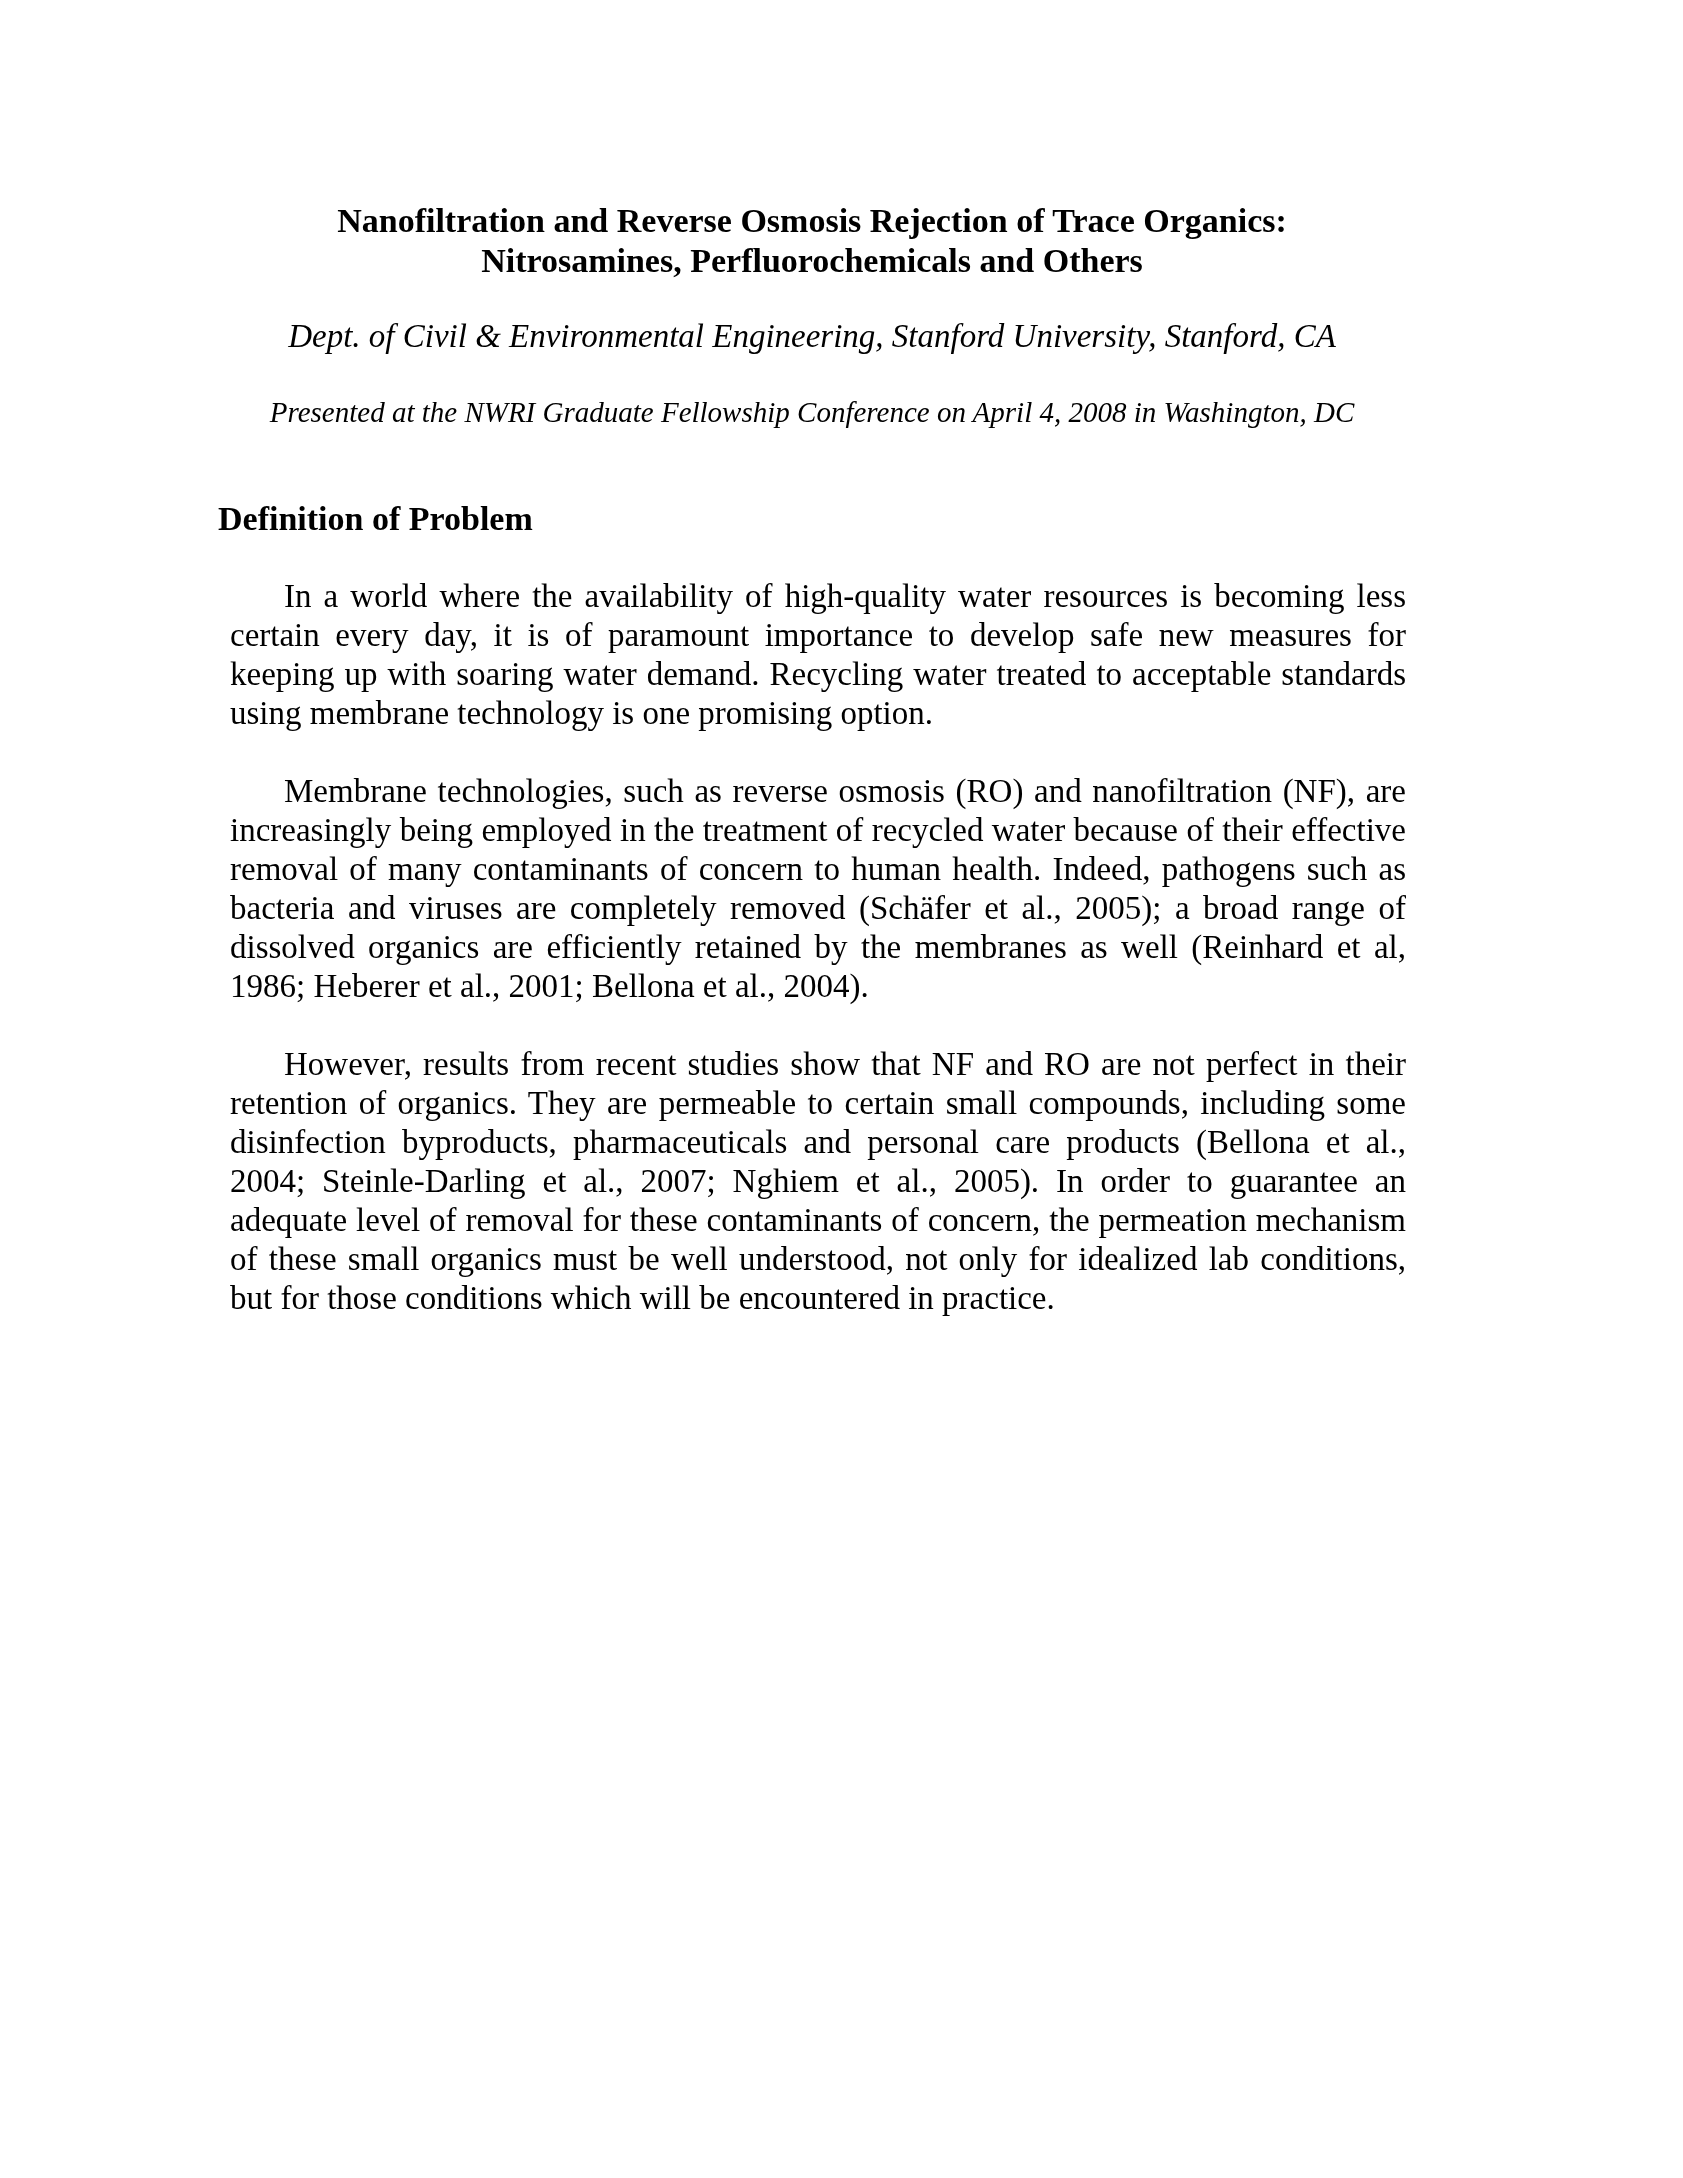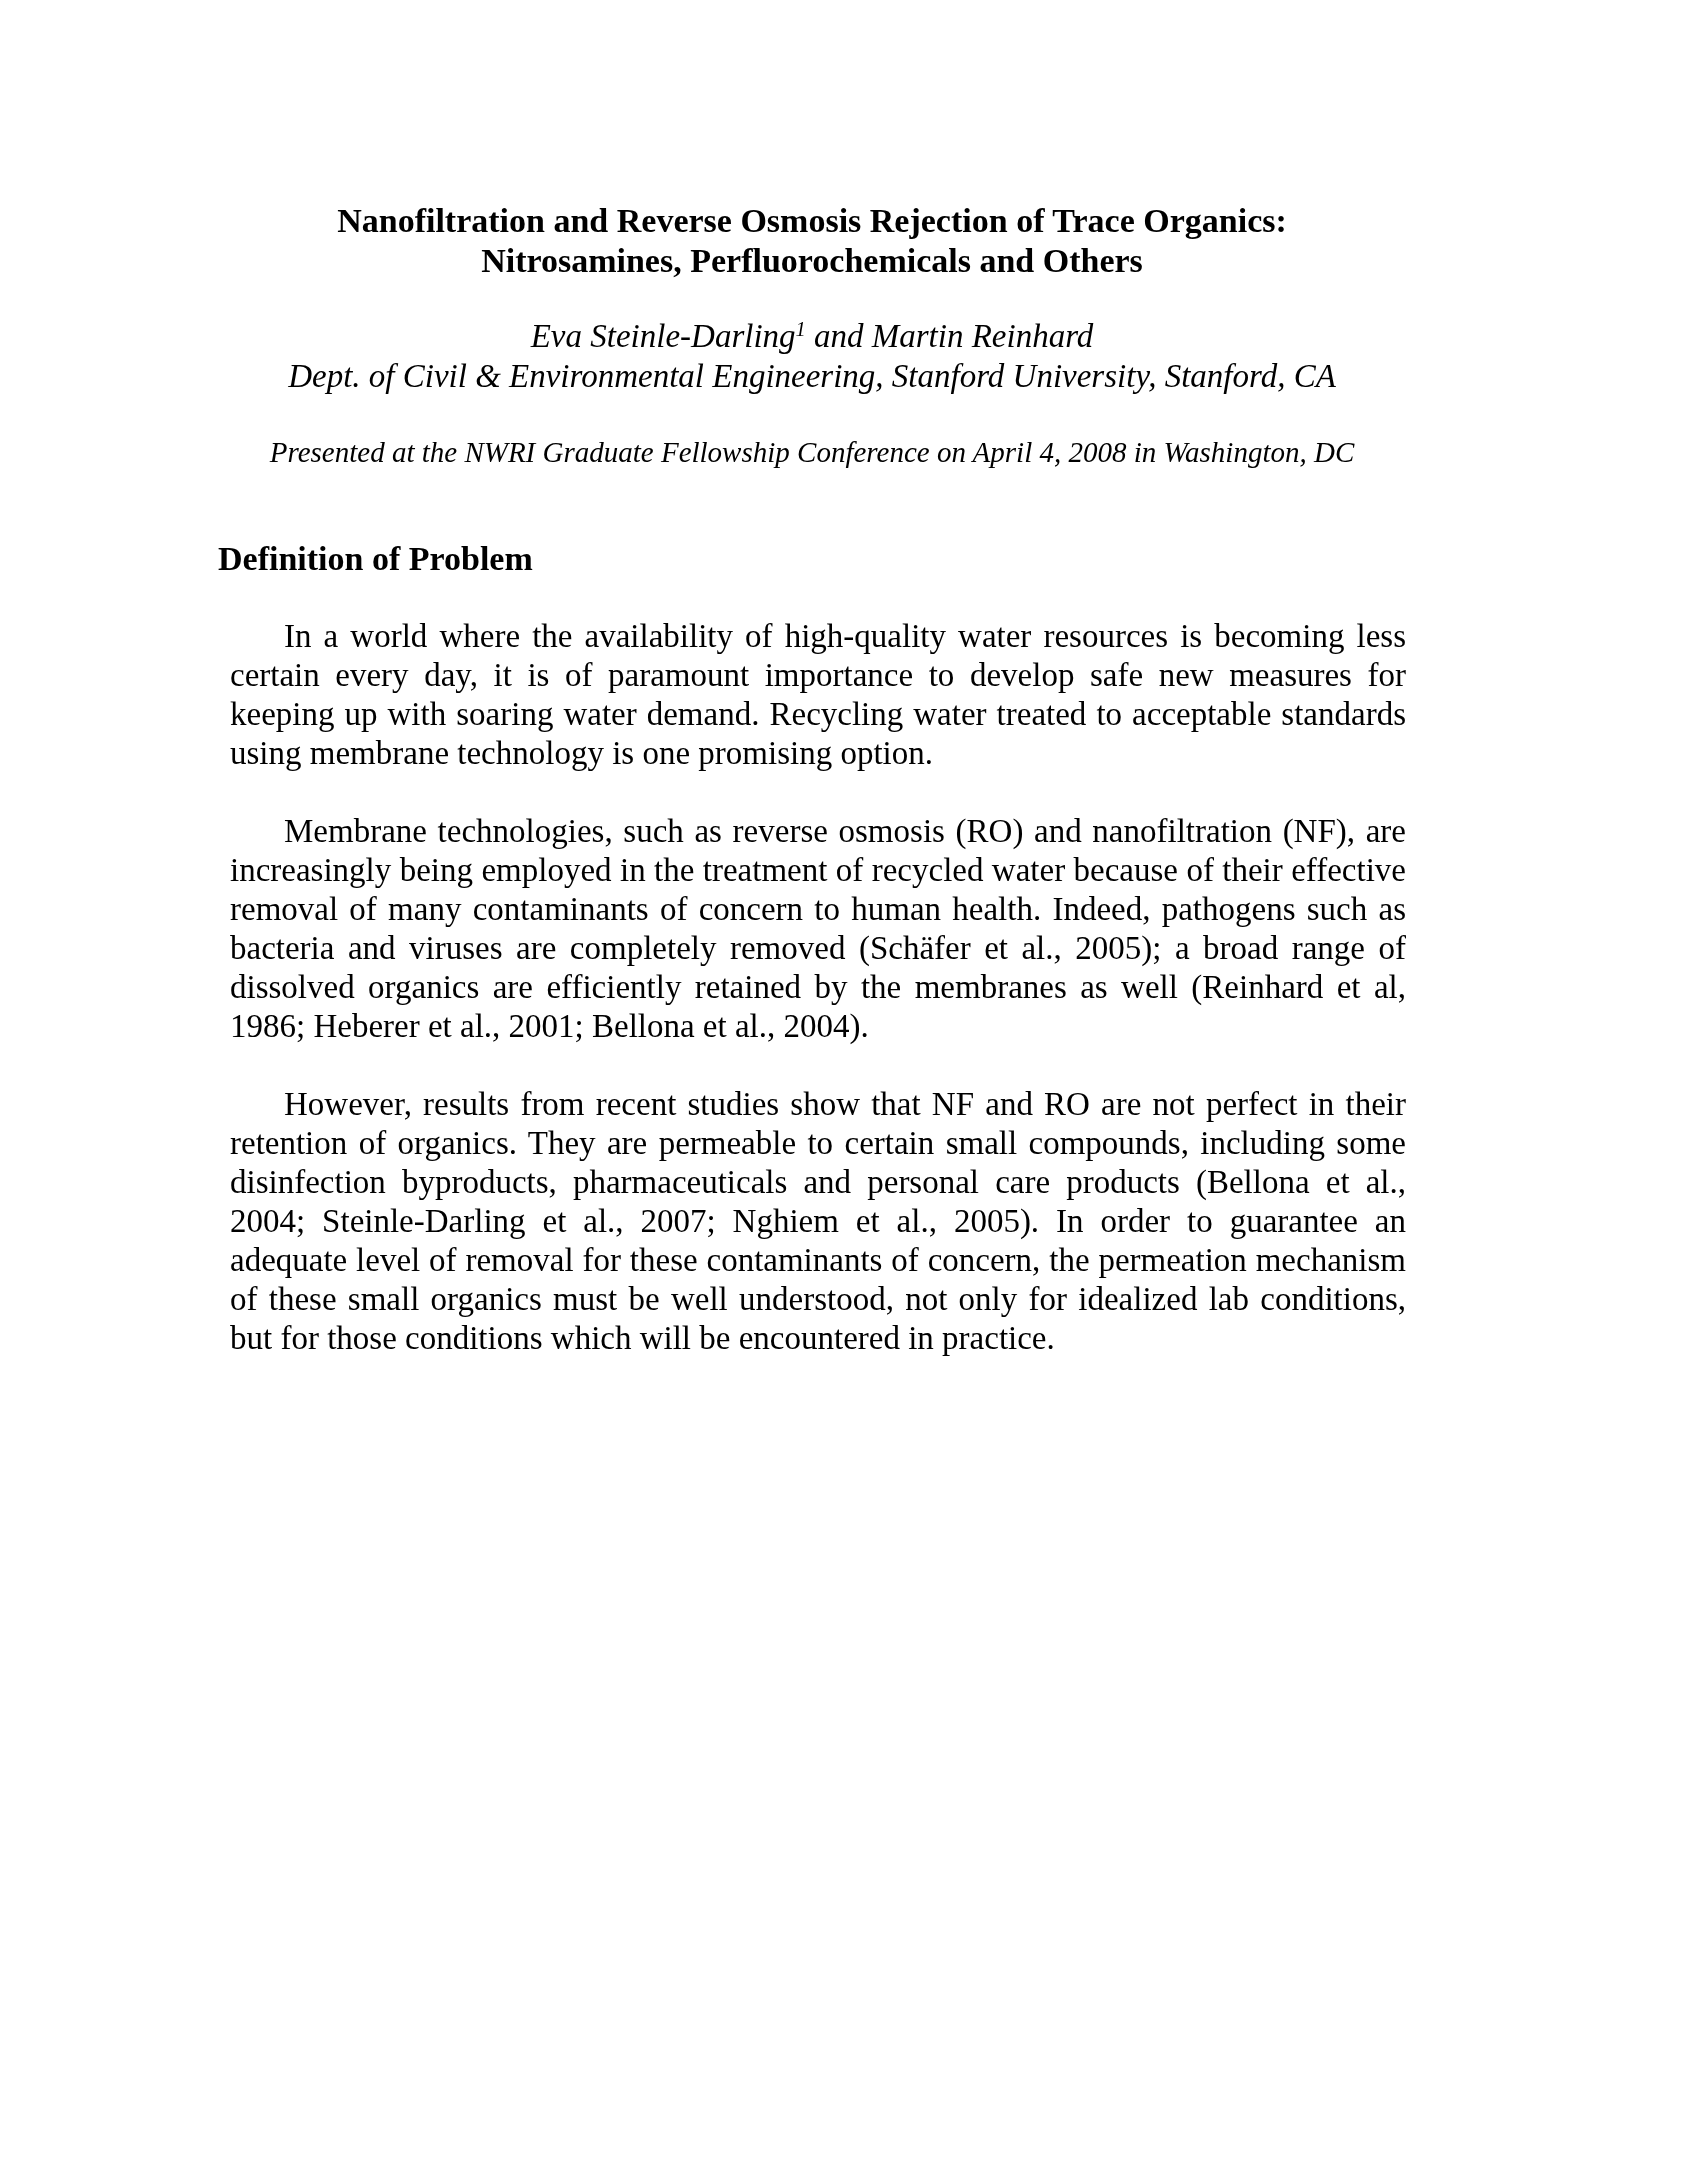--- a/index.html
+++ b/index.html
@@ -88,21 +88,20 @@
 
 <div class="page">
   <div class="content">
 
     <div class="title-block">
       <div>Nanofiltration and Reverse Osmosis Rejection of Trace Organics:</div>
       <div>Nitrosamines, Perfluorochemicals and Others</div>
     </div>
 
     <div class="author-block">
-      <div><span>Eva Steinle-Darling</span><sup class="fn-marker">1</sup><span> and Martin Reinhard</span></div>
       <div>Dept. of Civil &amp; Environmental Engineering, Stanford University, Stanford, CA</div>
     </div>
 
     <div class="presented-line">Presented at the NWRI Graduate Fellowship Conference on April 4, 2008 in Washington, DC</div>
 
     <div class="section-heading">Definition of Problem</div>
 
     <p class="body-para">In a world where the availability of high-quality water resources is becoming less certain every day, it is of paramount importance to develop safe new measures for keeping up with soaring water demand. Recycling water treated to acceptable standards using membrane technology is one promising option.</p>
 
     <p class="body-para">Membrane technologies, such as reverse osmosis (RO) and nanofiltration (NF), are increasingly being employed in the treatment of recycled water because of their effective removal of many contaminants of concern to human health. Indeed, pathogens such as bacteria and viruses are completely removed (Schäfer et al., 2005); a broad range of dissolved organics are efficiently retained by the membranes as well (Reinhard et al, 1986; Heberer et al., 2001; Bellona et al., 2004).</p>

